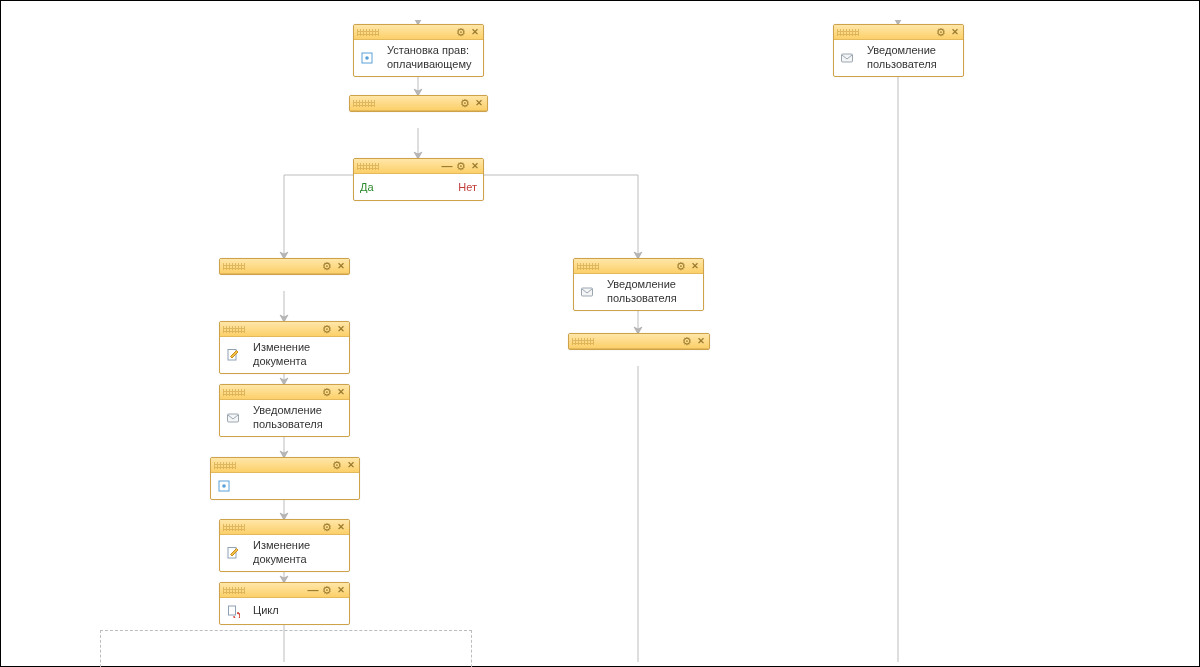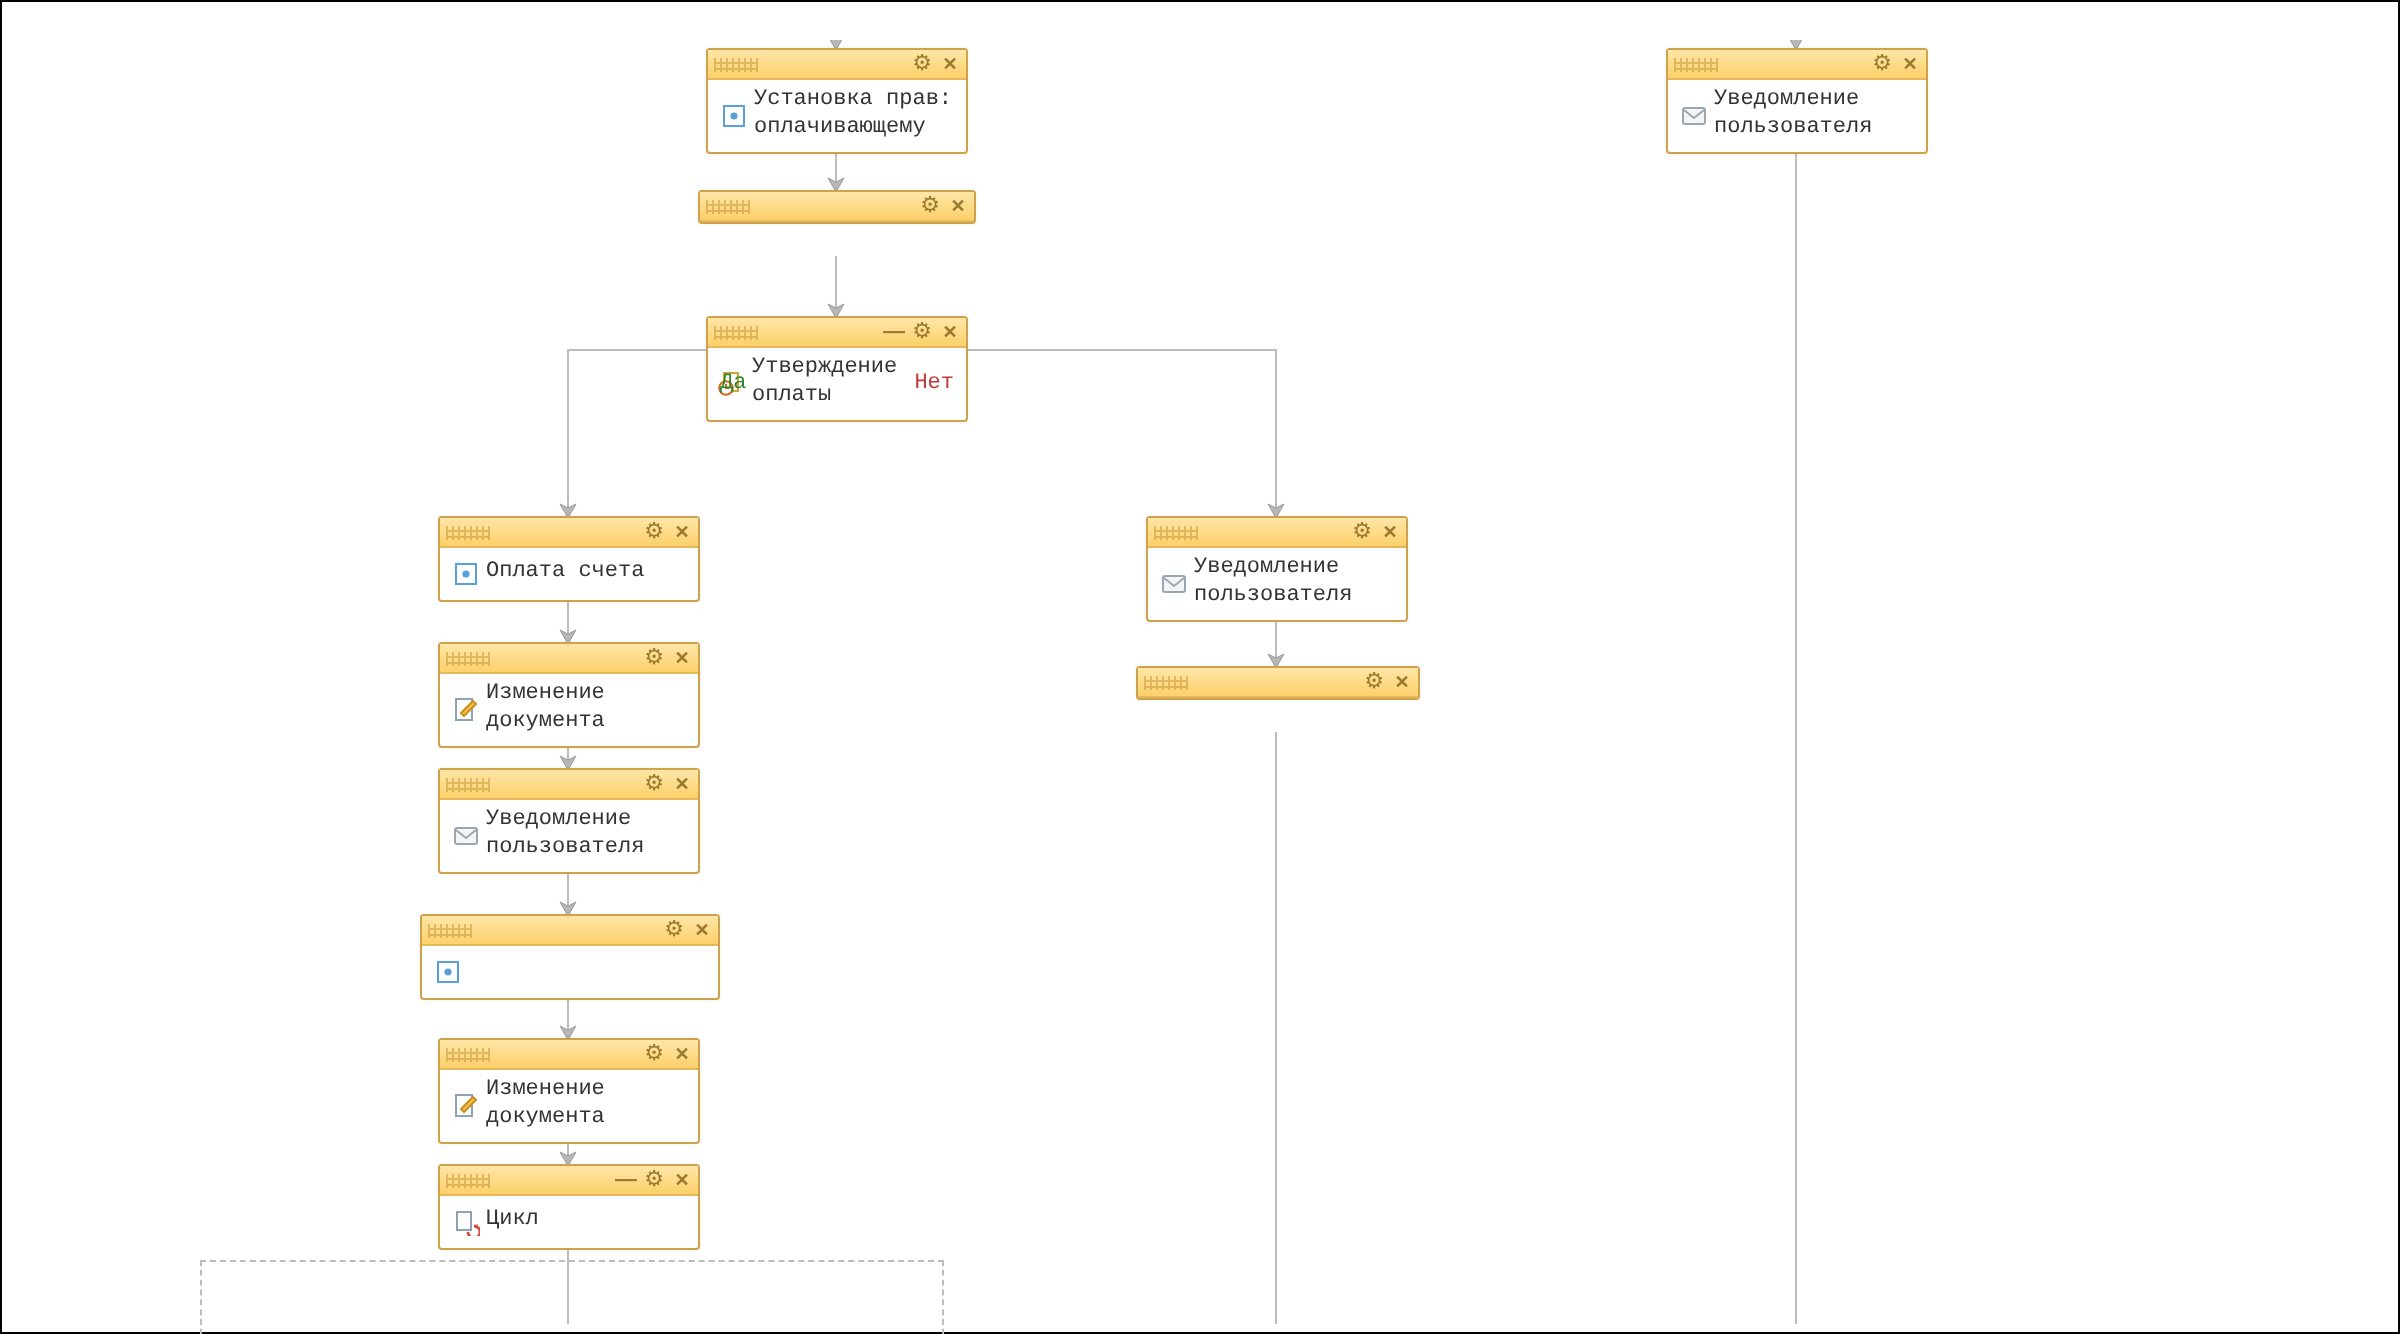--- a/index.html
+++ b/index.html
@@ -8,21 +8,21 @@
   svg.connectors{position:absolute;left:0;top:0;width:100%;height:100%;pointer-events:none;}
 
   .node{position:absolute;background:#fff;border:1px solid #cda24a;border-radius:2px;box-shadow:0 0 0 1px rgba(0,0,0,.02);}
   .node .titlebar{height:14px;background:linear-gradient(#ffe6a8,#fcd06a);border-bottom:1px solid #e3b95c;display:flex;align-items:center;justify-content:space-between;padding:0 3px;}
   .node .grip{width:22px;height:7px;background:repeating-linear-gradient(90deg,#c89a3a 0 1px,transparent 1px 3px),repeating-linear-gradient(0deg,#c89a3a 0 1px,transparent 1px 3px);background-size:3px 3px;opacity:.55;}
   .node .tb-icons{display:flex;gap:4px;align-items:center;}
   .node .tb-icons span{width:10px;height:10px;display:flex;align-items:center;justify-content:center;color:#9a7a2e;cursor:pointer;line-height:1;}
   .node .tb-icons .min{font-weight:bold;font-size:11px;}
   .node .tb-icons .gear{font-size:11px;}
   .node .tb-icons .close{font-size:9px;font-weight:bold;}
-  .node .body{display:flex;align-items:center;gap:3px;padding:4px 6px;min-height:18px;font-family:Liberation Mono, monospace;}
+  .node .body{display:flex;align-items:center;gap:13px;padding:4px 6px;min-height:18px;}
   .node .body .txt{line-height:1.25;}
 
   .ic{width:14px;height:14px;flex:0 0 14px;display:inline-flex;align-items:center;justify-content:center;}
   .ic svg{width:14px;height:14px;}
 
   .branch .body{justify-content:flex-end;position:relative;padding:4px 4px;}
   .branch .yes{position:absolute;left:6px;color:#2a8a2a;}
   .branch .no{position:absolute;right:6px;color:#c23b3b;}
   .branch .mid{display:flex;align-items:center;gap:4px;}
 
@@ -94,50 +94,31 @@
   <div class="titlebar">
     <span class="grip"></span>
     <span class="tb-icons">
       <span class="min">—</span>
       <span class="gear">⚙</span>
       <span class="close">✕</span>
     </span>
   </div>
   <div class="body">
     <span class="yes">Да</span>
-    <span class="mid">
-      <span class="ic">
-              <svg viewBox="0 0 14 14">
-                <rect x="4" y="1.5" width="7" height="9" fill="#fff" stroke="#d8a23a"></rect>
-                <circle cx="5" cy="9" r="3.4" fill="#fff" stroke="#d36a1f"></circle>
-                <path d="M5 7 V9 H6.8" stroke="#d36a1f" fill="none"></path>
-              </svg>
-            </span>
-      <span class="txt">Утверждение оплаты</span>
-    </span>
     <span class="no">Нет</span>
   </div>
 </div>
 
 <div class="node" style="left:199px;top:238px;width:129px;">
   <div class="titlebar">
     <span class="grip"></span>
     <span class="tb-icons">
       <span class="gear">⚙</span>
       <span class="close">✕</span>
     </span>
-  </div>
-  <div class="body">
-    <span class="ic">
-            <svg viewBox="0 0 14 14">
-              <rect x="2" y="2" width="10" height="10" fill="none" stroke="#5aa0d8" stroke-width="1"></rect>
-              <circle cx="7" cy="7" r="1.8" fill="#5aa0d8"></circle>
-            </svg>
-          </span>
-    <span class="txt">Оплата счета</span>
   </div>
 </div>
 
 <div class="node" style="left:199px;top:301px;width:129px;">
   <div class="titlebar">
     <span class="grip"></span>
     <span class="tb-icons">
       <span class="gear">⚙</span>
       <span class="close">✕</span>
     </span>

